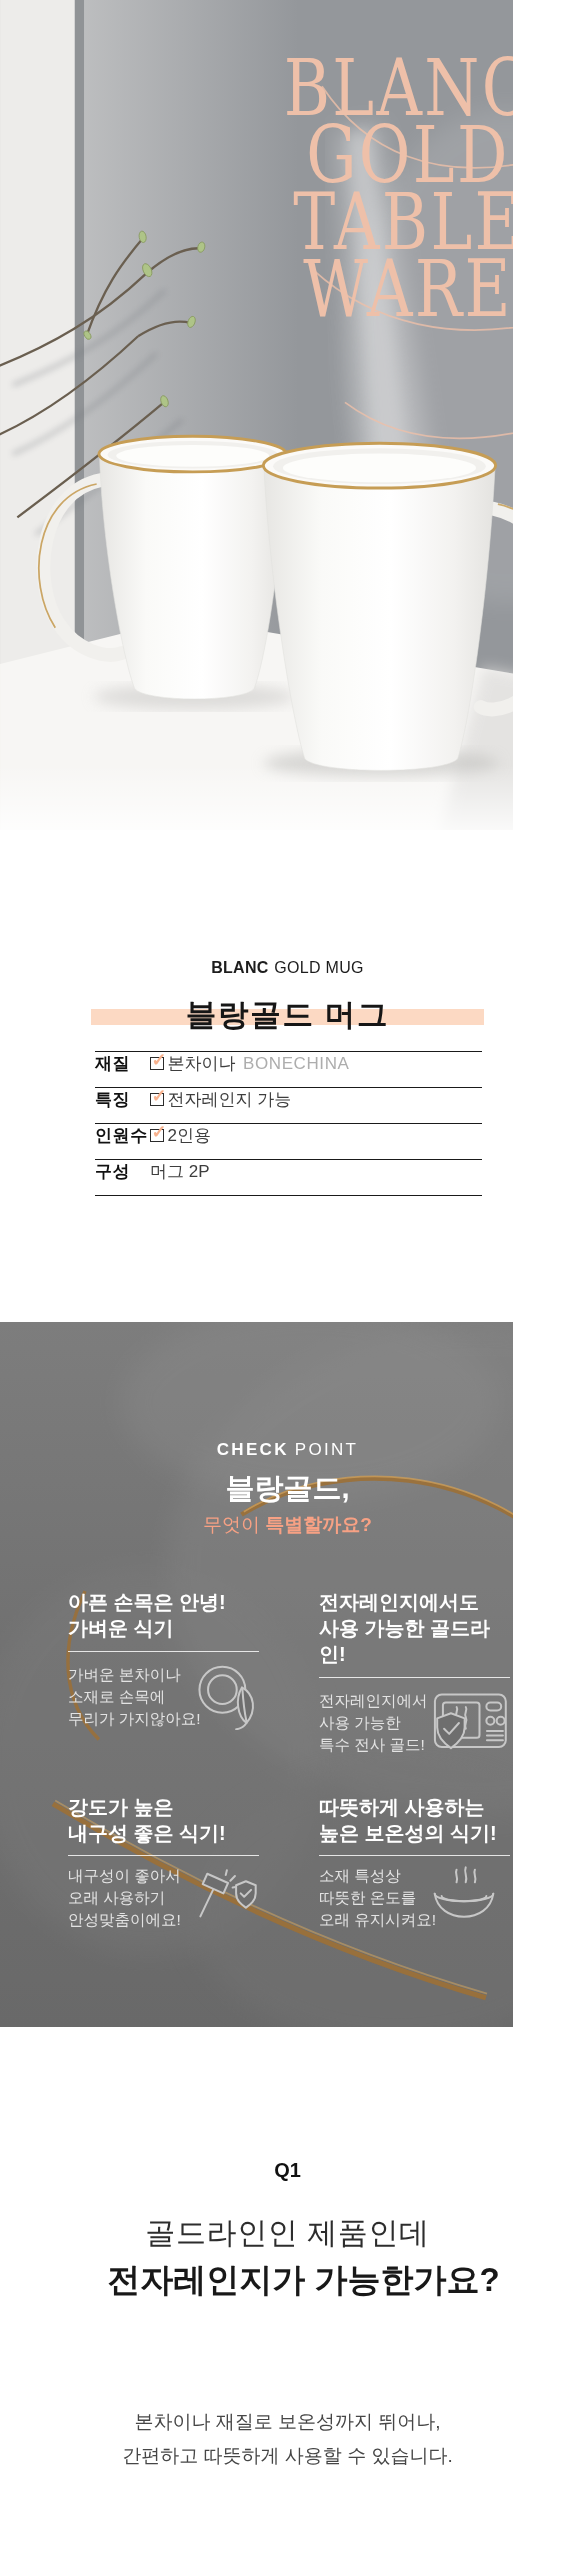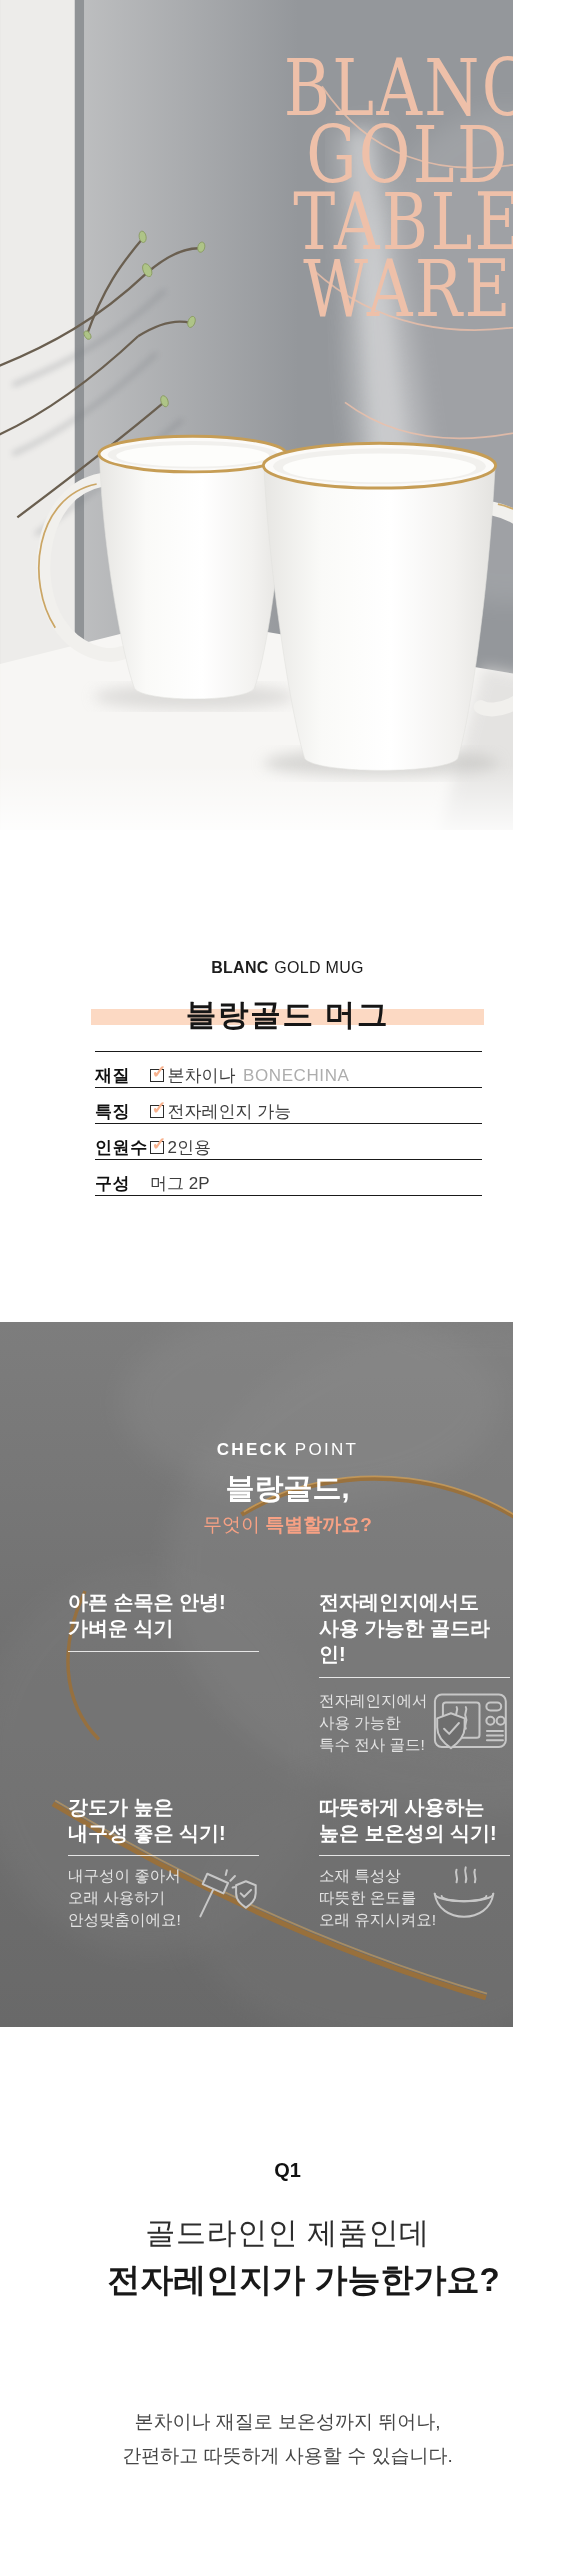--- a/index.html
+++ b/index.html
@@ -16,21 +16,21 @@
   
   .spec-en{position:absolute;left:0;top:959px;width:575px;text-align:center;
     font-size:16px;color:#1d1d1d;letter-spacing:0.3px;}
   .spec-en .b{font-weight:800;}
   .spec-en .r{font-weight:400;margin-left:5.7px;}
   .spec-bar{position:absolute;left:91px;top:1009px;width:393px;height:15.5px;background:#fcd9c3;}
   .spec-ko{position:absolute;left:0;top:995px;width:575px;text-align:center;
     font-size:30.5px;font-weight:800;color:#161616;letter-spacing:1.7px;}
   .spec-table{position:absolute;left:95px;top:1051px;width:387px;
     border-top:1.7px solid #1a1a1a;border-bottom:1.7px solid #1a1a1a;}
-  .spec-row{height:35px;display:flex;align-items:flex-end;border-bottom:0.6px solid #1a1a1a;}
+  .spec-row{height:35px;display:flex;align-items:flex-start;border-bottom:0.6px solid #1a1a1a;}
   .spec-row:last-child{border-bottom:none;}
   .spec-label{width:55px;font-size:17px;font-weight:800;color:#111;letter-spacing:0.6px;flex:none;}
   .spec-value{font-size:17px;color:#3d3d3d;display:flex;align-items:center;}
   .checkbox{position:relative;width:11.5px;height:11.5px;border:1.1px solid #2b2b2b;margin-right:4px;flex:none;}
   .checkbox .mark{position:absolute;left:0.6px;top:-8.6px;font-size:18px;font-weight:700;color:#f8b28e;}
   .value-en{color:#adadad;letter-spacing:0.6px;margin-left:7.5px;font-weight:400;}
 
   
   .checkpoint{position:absolute;left:0;top:1322px;width:575px;height:705px;overflow:hidden;
     background:linear-gradient(180deg,#7d7d7d 0%,#717171 45%,#696969 100%);color:#ffffff;}
@@ -255,20 +255,34 @@
     <div class="cp-h2">
       <span class="rg">무엇이 </span><span class="bd">특별할까요?</span>
     </div>
 
     <div class="feature f1">
       <div class="f-title">
         <div>아픈 손목은 안녕!</div>
         <div>가벼운 식기</div>
       </div>
       <div class="f-div"></div>
+      <div class="f-body">
+        <div>가벼운 본차이나</div>
+        <div>소재로 손목에</div>
+        <div>무리가 가지않아요!</div>
+        <span class="f-icon">
+          <svg width="70" height="68" viewBox="0 0 122 118">
+            <circle class="icon-stroke" cx="46" cy="48" r="40"></circle>
+            <circle class="icon-stroke" cx="46" cy="48" r="25"></circle>
+            <path class="icon-stroke icon-fillbg" d="M80,44 C102,56 106,84 88,106 C72,94 68,64 80,44 Z"></path>
+            <path class="icon-stroke" d="M88,104 C84,84 82,64 81,48"></path>
+            <path class="icon-stroke" d="M88,106 C84,112 78,116 70,117"></path>
+          </svg>
+        </span>
+      </div>
     </div>
 
     <div class="feature f2">
       <div class="f-title">
         <div>전자레인지에서도</div>
         <div>사용 가능한 골드라인!</div>
       </div>
       <div class="f-div"></div>
       <div class="f-body">
         <div>전자레인지에서</div>

